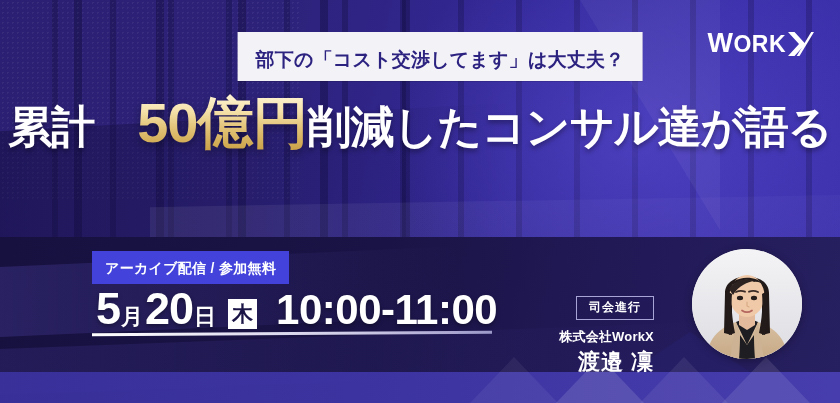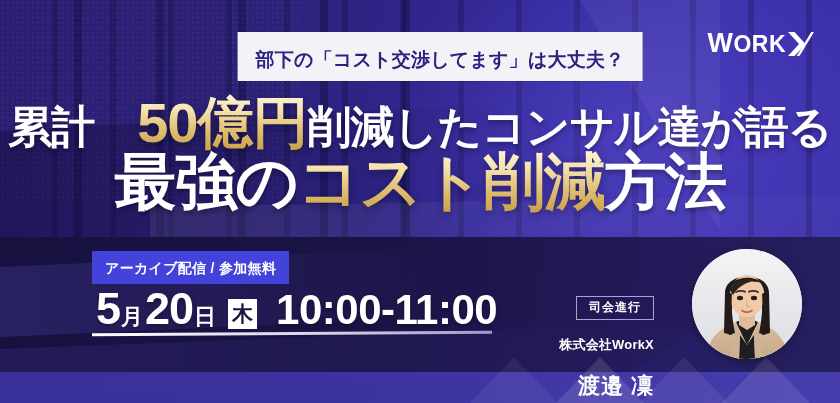--- a/index.html
+++ b/index.html
@@ -233,27 +233,27 @@
     white-space:nowrap;
   }
   .sp-role{
     display:inline-block;
     border:1.5px solid #a9a4d6;
     color:#ffffff;
     font-size:12px;
     font-weight:bold;
     padding:2px 12px 3px 12px;
     letter-spacing:1px;
-    margin-bottom:16px;
+    margin-bottom:8px;
   }
   .sp-company{
     font-size:13px;
     font-weight:bold;
     letter-spacing:.2px;
-    margin-bottom:17px;
+    margin-bottom:1px;
   }
   .sp-name{
     font-size:22px;
     font-weight:bold;
     letter-spacing:1px;
   }
 
   
   .portrait{
     position:absolute; right:38px; top:249px;
@@ -302,23 +302,20 @@
     </div>
   </div>
 
   <div class="subhead">部下の「コスト交渉してます」は大丈夫？</div>
   <div class="subhead-notch"></div>
 
   <div class="headline h-line1">
     <span class="w">累計</span><span class="g big">50億円</span><span class="w">削減したコンサル達が語る</span>
   </div>
 
-  <div class="headline h-line2">
-    <span class="w">最強の</span><span class="g">コスト削減</span><span class="w">方法</span>
-  </div>
 
   <div class="pill">アーカイブ配信 / 参加無料</div>
 
   <div class="daterow">
     <span class="d-num">5</span>
     <span class="d-unit">月</span>
     <span class="d-num">20</span>
     <span class="d-unit">日</span>
     <span class="d-dow">木</span>
     <span class="d-time">10:00-11:00</span>

